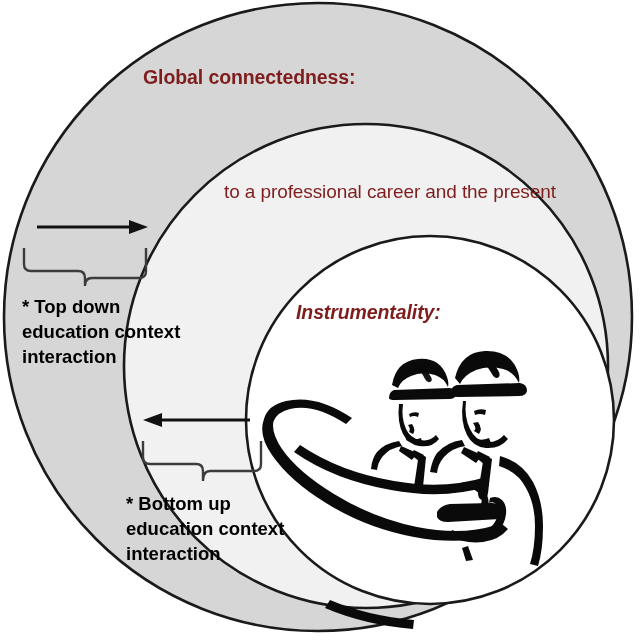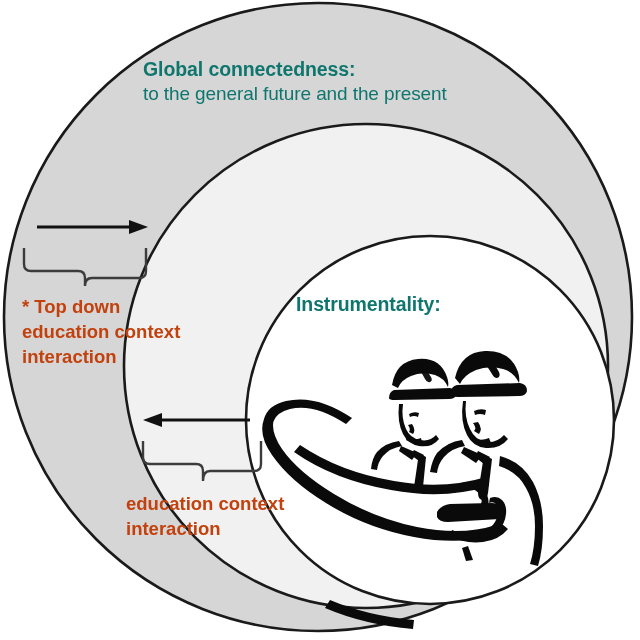--- a/index.html
+++ b/index.html
@@ -21,45 +21,46 @@
   #diagram svg.layer {
     position: absolute;
     top: 0;
     left: 0;
     width: 640px;
     height: 640px;
   }
   .label-block {
     position: absolute;
     line-height: 1.28;
-    color: #0f766e;
+    color: #7f1d1d;
+    margin-top: 8px;
   }
   .label-title {
     font-weight: bold;
     font-size: 19.5px;
     letter-spacing: -0.1px;
     white-space: nowrap;
   }
   .label-sub {
     font-weight: normal;
     font-size: 19px;
     letter-spacing: -0.1px;
     white-space: nowrap;
   }
   .annot {
     position: absolute;
     font-weight: bold;
     font-size: 18.5px;
     line-height: 1.35;
-    color: #c2410c;
+    color: #000000;
     white-space: nowrap;
   }
   #label-global { left: 143px; top: 57px; }
   #label-domain { left: 224px; top: 172px; }
-  #label-instrumentality { left: 296px; top: 292px; }
+  #label-instrumentality { left: 296px; top: 292px; font-style: italic; }
   #annot-topdown { left: 22px; top: 295px; }
   #annot-bottomup { left: 126px; top: 492px; }
 </style>
 </head>
 <body style="background: rgb(255, 255, 255);">
 
 <div id="diagram">
 
   <svg class="layer" viewBox="0 0 640 640">
     <circle id="c-outer" cx="318" cy="317" r="314" fill="#d6d6d6" stroke="#1a1a1a" stroke-width="2.6"></circle>
@@ -143,34 +144,35 @@
       <path d="M264,419 q-6,16 8,36 q18,26 54,48 q40,25 88,34 q48,9 85,-3 l-3,-9
                q-34,11 -79,2 q-44,-9 -83,-33 q-36,-22 -52,-45 q-12,-18 -8,-30 z"></path>
       <path d="M300,445 q40,27 94,36 q50,9 92,-4 l3,9 q-45,14 -98,4
                q-57,-10 -97,-38 z"></path>
       <path d="M330,600 q38,16 84,20 l-1,9 q-48,-4 -88,-21 z"></path>
     </g>
   </svg>
 
   <div class="label-block" id="label-global">
     <div class="label-title">Global connectedness:</div>
-    <div class="label-sub">to the general future and the present</div>
   </div>
 
   <div class="label-block" id="label-domain">
+    <div class="label-sub">to a professional career and the present</div>
   </div>
 
   <div class="label-block" id="label-instrumentality">
     <div class="label-title">Instrumentality:</div>
   </div>
 
   <div class="annot" id="annot-topdown">
     <div>* Top down</div>
     <div>education context</div>
     <div>interaction</div>
   </div>
 
   <div class="annot" id="annot-bottomup">
+    <div>* Bottom up</div>
     <div>education context</div>
     <div>interaction</div>
   </div>
 
 </div>
 
 </body></html>

